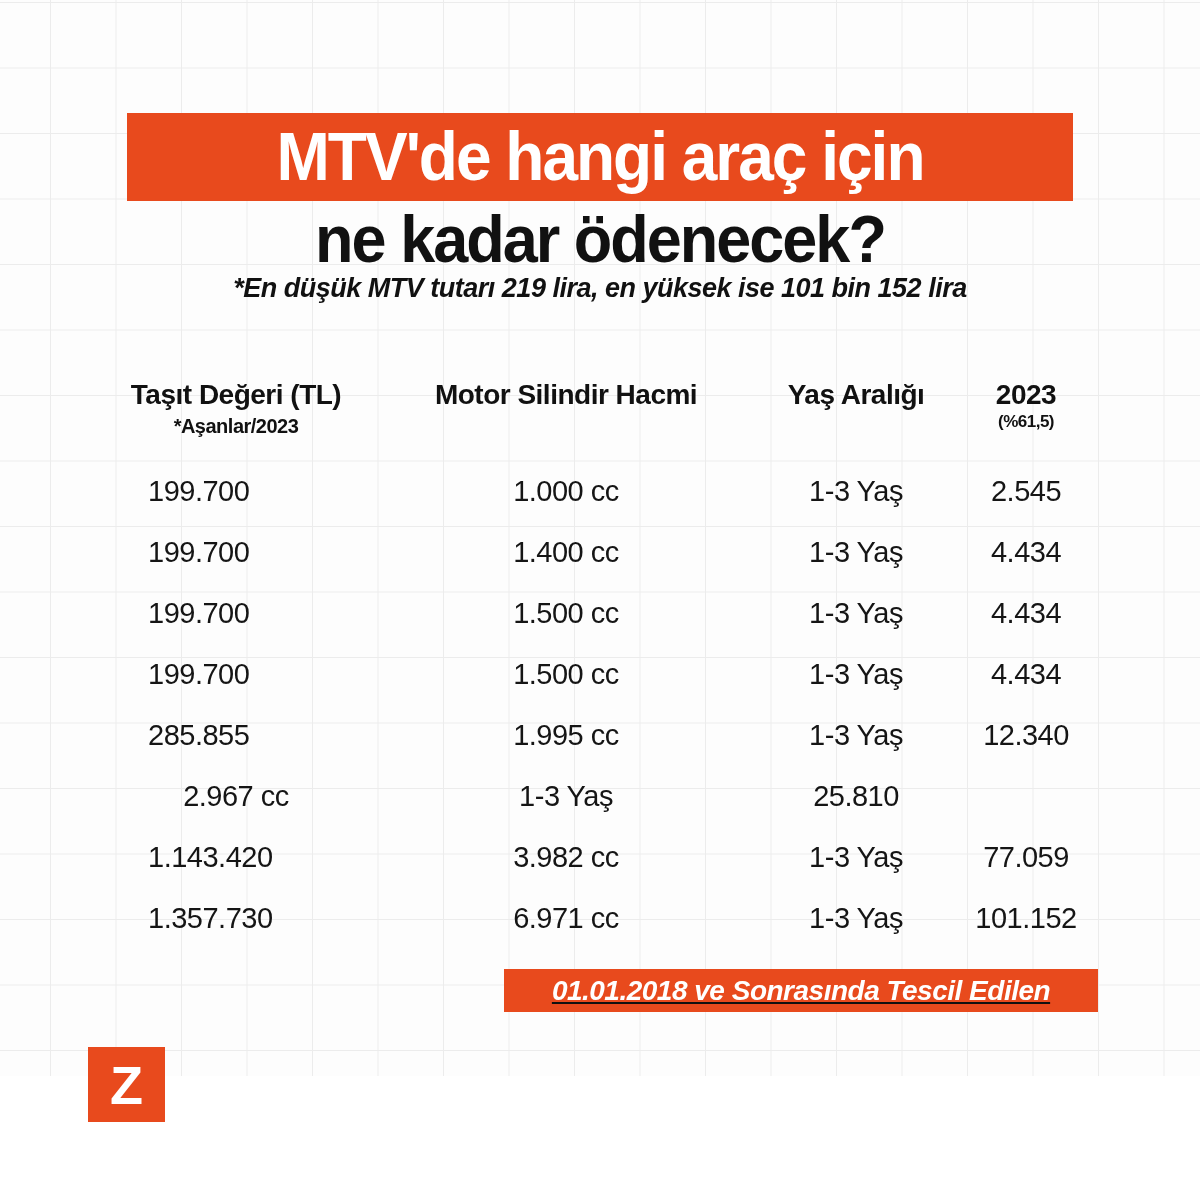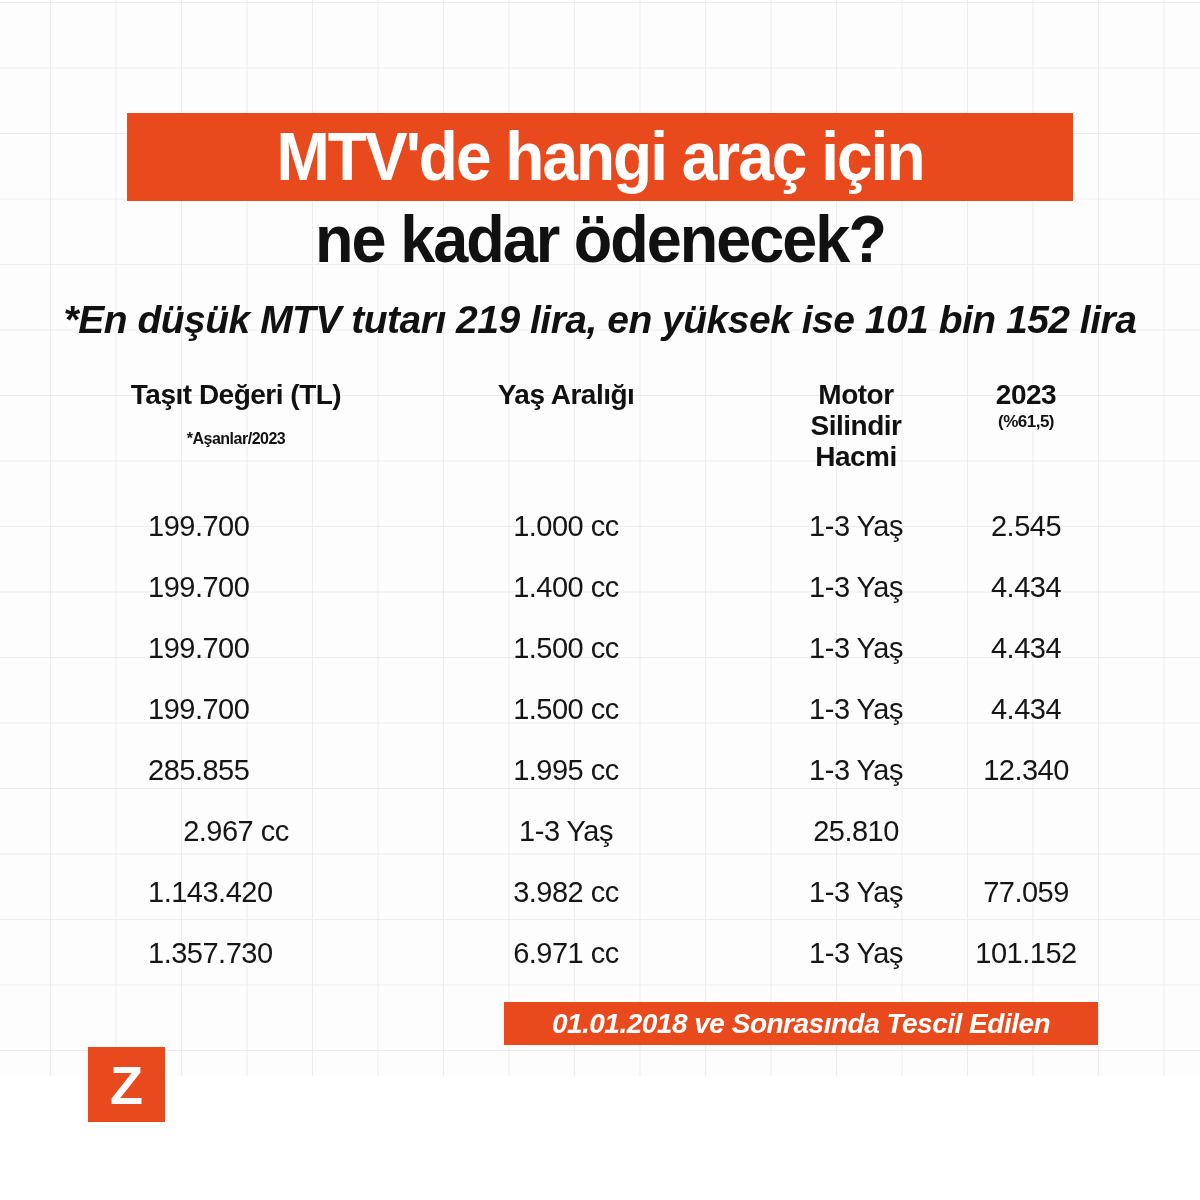--- a/index.html
+++ b/index.html
@@ -42,23 +42,23 @@
     left: 0; top: 203px; width: 1200px;
     text-align: center;
     color: #111111;
     font-size: 63px;
     font-weight: 900;
     letter-spacing: -2px;
     transform: scaleY(1.06);
   }
   .subtitle {
     position: absolute;
-    left: 0; top: 298px; width: 1200px;
-    text-align: center;
-    font-size: 39px;
+    left: 0; top: 273px; width: 1200px;
+    text-align: center;
+    font-size: 27px;
     font-weight: 700;
     font-style: italic;
     letter-spacing: -0.5px;
   }
 
   
   .mtv-table {
     position: absolute;
     left: 111px; top: 380px;
     width: 1000px;
@@ -69,43 +69,43 @@
   }
   .th {
     text-align: center;
     font-weight: 700;
     font-size: 28px;
     letter-spacing: -0.5px;
     line-height: 1.1;
   }
   .th .sublabel {
     display: block;
-    font-size: 16px;
-    font-weight: 700;
-    margin-top: 19px;
+    font-size: 20px;
+    font-weight: 700;
+    margin-top: 4px;
   }
   .th.col-3 .sublabel { font-size: 17px; margin-top: 2px; }
   .tbody { margin-top: 24px; }
   .trow { height: 61px; align-items: center; }
   .td {
     text-align: center;
     font-size: 29px;
     font-weight: 400;
     letter-spacing: -0.5px;
     color: #151515;
   }
   .td.col-0 { text-align: left; padding-left: 37px; }
 
   
   .footer-banner {
     position: absolute;
-    left: 504px; top: 1002px;
+    left: 504px; top: 969px;
     width: 594px; height: 43px;
     background: #e84a1d;
-    display: flex; align-items: center; justify-content: center;
+    display: flex; align-items: center; justify-content: center; text-decoration: underline;
   }
   .footer-banner-label {
     color: #ffffff;
     font-size: 28px;
     font-weight: 700;
     font-style: italic;
     letter-spacing: -0.5px;
     white-space: nowrap;
   }
   .z-logo {
@@ -135,25 +135,25 @@
 
   <div class="subtitle">*En düşük MTV tutarı 219 lira,  en yüksek ise 101 bin 152 lira</div>
 
   <div class="mtv-table">
 
     <div class="thead">
       <div class="th col-0">
         <span>Taşıt Değeri (TL)</span>
         <span class="sublabel">*Aşanlar/2023</span>
       </div>
+      <div class="th col-1">
+        <span>Motor Silindir Hacmi</span>
+      </div>
       <div class="th col-2">
         <span>Yaş Aralığı</span>
-      </div>
-      <div class="th col-1">
-        <span>Motor Silindir Hacmi</span>
       </div>
       <div class="th col-3">
         <span>2023</span>
         <span class="sublabel">(%61,5)</span>
       </div>
     </div>
 
     <div class="tbody">
       <div class="trow">
         <div class="td col-0">199.700</div>

